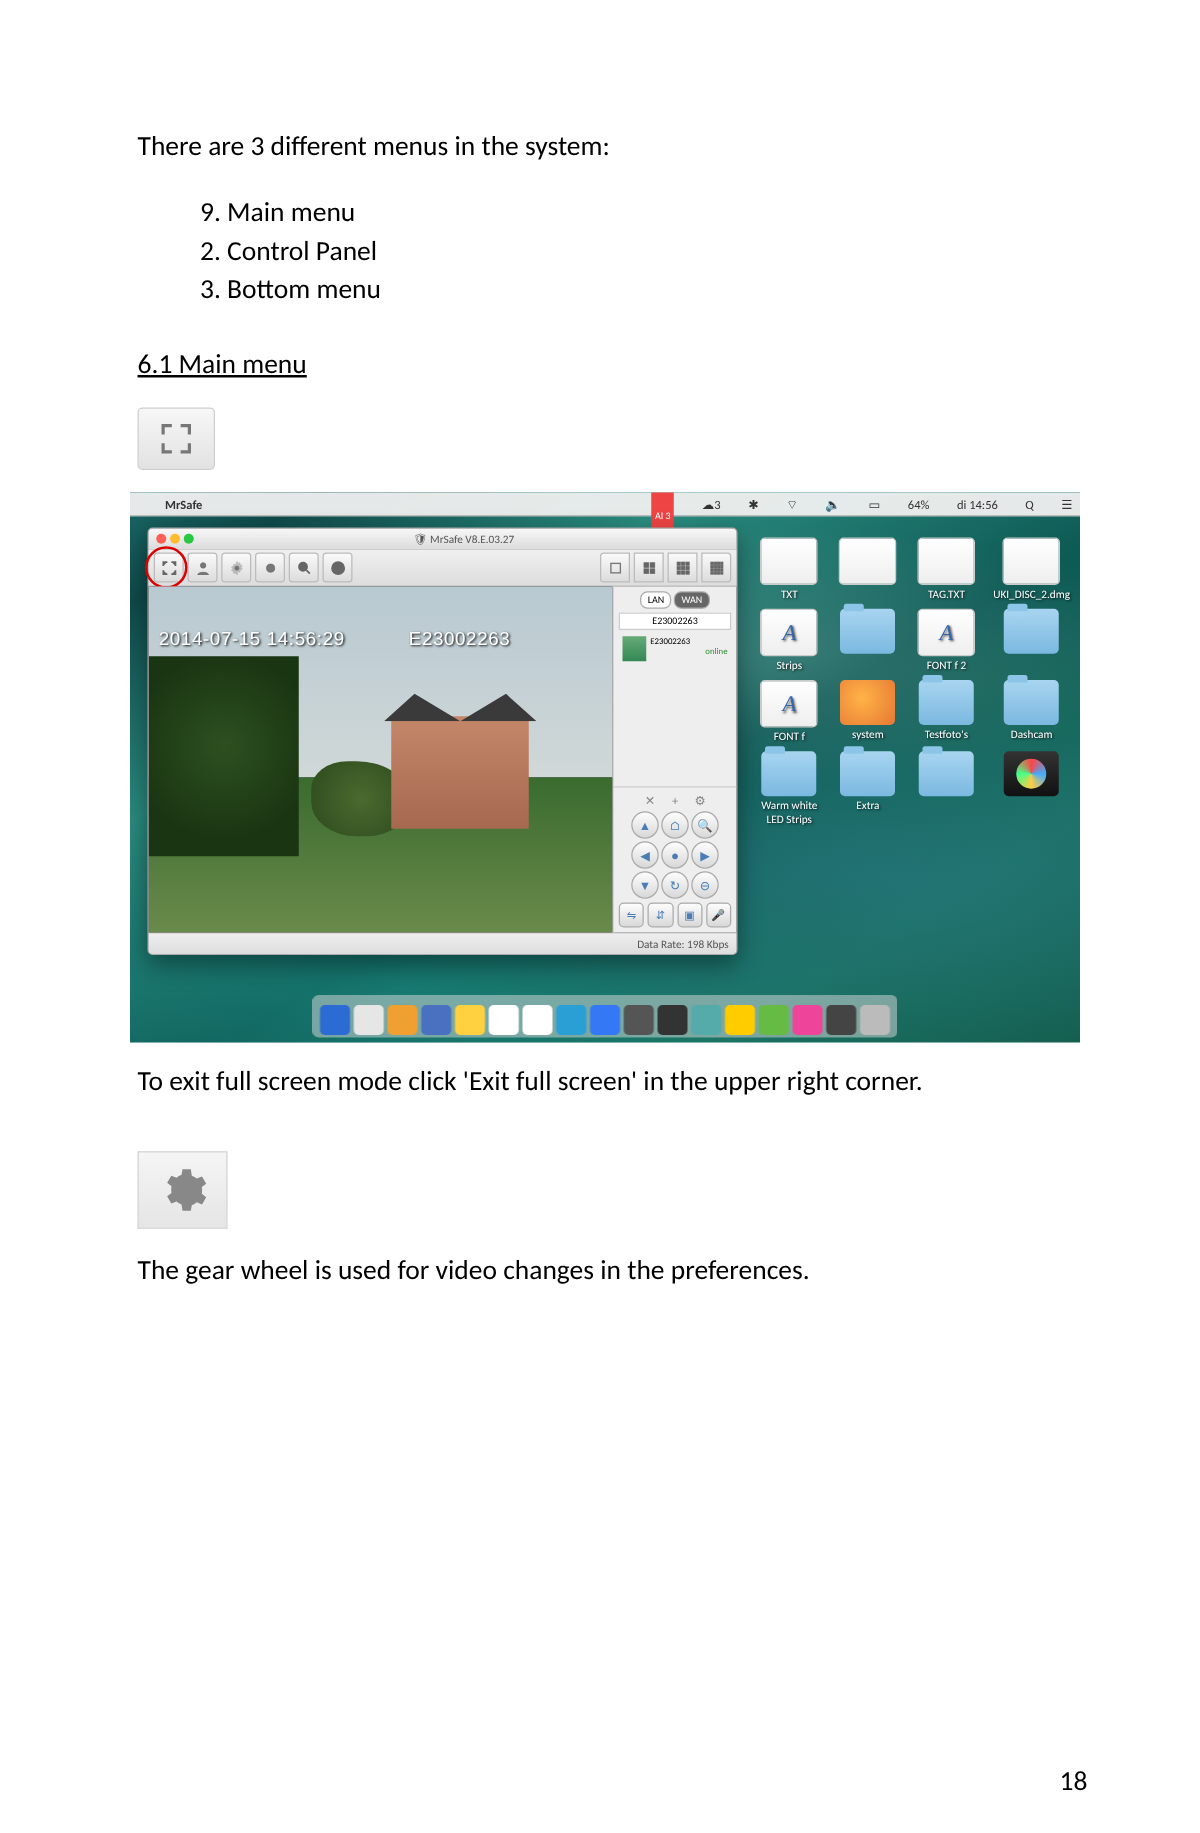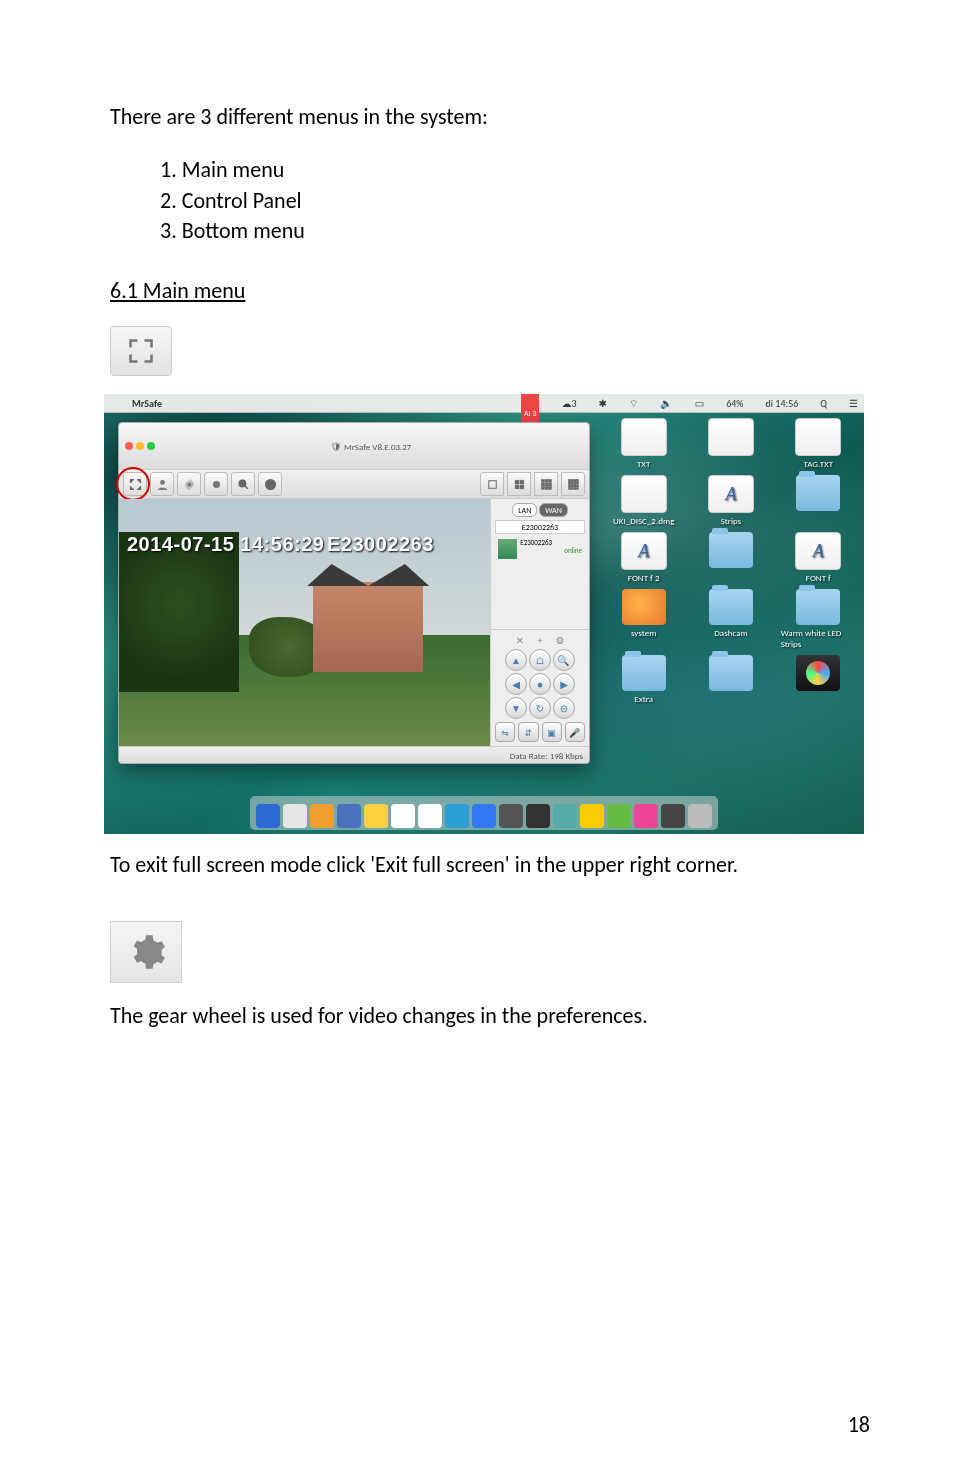--- a/index.html
+++ b/index.html
@@ -75,21 +75,21 @@
     box-shadow: 0 8px 20px rgba(0,0,0,.4);
     display:flex; flex-direction:column;
   }
   .titlebar {
     height: 16px;
     background: linear-gradient(#f7f7f7,#dcdcdc);
     border-bottom:1px solid #ccc;
     border-radius: 4px 4px 0 0;
     display:flex; align-items:center;
     font-size:9px; color:#555;
-    padding:15px 6px;
+    padding:0 6px;
     gap:4px;
   }
   .traffic { display:flex; gap:3px;}
   .tl{width:8px;height:8px;border-radius:50%;}
   .tl.r{background:#ff5f57;} .tl.y{background:#febc2e;} .tl.g{background:#28c840;}
   .tb-title{flex:1;text-align:center;font-size:9px;}
   .toolbar {
     height: 28px;
     background: linear-gradient(#f0f0f0,#ddd);
     border-bottom:1px solid #ccc;
@@ -138,24 +138,23 @@
     position:absolute;left:0;bottom:22%;width:120px;height:160px;
     background: radial-gradient(circle at 50% 45%, #2d5020, #1a3512 70%);
   }
   .bushes{
     position:absolute;left:35%;bottom:28%;width:80px;height:60px;
     background: radial-gradient(circle,#4a6a2f,#2d4a1d);
     border-radius:40% 60% 50% 50%;
   }
   .video-overlay{
     position:absolute;top:34px;left:8px;
-    color:#fff;font-size:20px;font-family:Arial;
+    color:#fff;font-size:15px;font-family:Arial;
     text-shadow:1px 1px 2px #000;
     letter-spacing:0.5px;
-    font-weight:bold;
   }
   .video-overlay .vid{position:absolute;left:200px;top:0;white-space:nowrap;}
   .side-panel{
     width:98px;
     background:#eee;
     border-left:1px solid #ccc;
     display:flex;flex-direction:column;
     font-size:8px;
   }
   .sp-top{padding:4px;}
@@ -174,24 +173,24 @@
   .ptz-btn{
     background:linear-gradient(#fdfdfd,#d8d8d8);
     border:1px solid #aaa;border-radius:50%;
     display:flex;align-items:center;justify-content:center;
     font-size:10px;color:#4a7db5;
   }
   .ptz-row2{display:flex;gap:3px;justify-content:center;margin-top:3px;}
   .ptz-row2 .ptz-btn{border-radius:4px;width:20px;height:18px;font-size:9px;}
   .statusbar{height:16px;background:linear-gradient(#eee,#ddd);border-top:1px solid #ccc;
     font-size:9px;color:#555;display:flex;align-items:center;justify-content:flex-end;padding:0 6px;border-radius:0 0 4px 4px;}
-  .desk-icons{position:absolute;top:24px;right:8px;bottom:36px;width:250px;
-    display:grid;grid-template-columns:1fr 1fr 1fr;gap:6px 12px;
+  .desk-icons{position:absolute;top:36px;right:8px;bottom:36px;width:250px;
+    display:grid;grid-template-columns:1fr 1fr 1fr 1fr;gap:6px 12px;
     align-content:start;
-    font-size:9px;color:#fff;text-align:left;text-shadow:1px 1px 2px rgba(0,0,0,.8);}
+    font-size:9px;color:#fff;text-align:center;text-shadow:1px 1px 2px rgba(0,0,0,.8);}
   .di{display:flex;flex-direction:column;align-items:center;gap:2px;}
   .di .ic{width:44px;height:36px;border-radius:4px;}
   .folder{background:linear-gradient(#a8d5f0,#7bb8e0);position:relative;}
   .folder:before{content:'';position:absolute;top:-4px;left:3px;width:16px;height:6px;background:#8cc5e8;border-radius:2px 2px 0 0;}
   .file{background:linear-gradient(#fff,#eee);border:1px solid #ccc;}
   .file.a{display:flex;align-items:center;justify-content:center;color:#36a;font-size:18px;font-style:italic;font-family:serif;}
   .app-ic{border-radius:6px;}
   .blender{background:radial-gradient(circle at 40% 40%,#ffb347,#e67834);}
   .fcp{background:linear-gradient(#333,#111);display:flex;align-items:center;justify-content:center;}
   .fcp:after{content:'';width:24px;height:24px;border-radius:50%;background:conic-gradient(#f44,#4af,#fc4,#4f8,#f44);}
@@ -204,21 +203,21 @@
     display:flex;gap:3px;align-items:flex-end;
   }
   .dock-ic{width:24px;height:24px;border-radius:4px;}
   .page-num{position:absolute;bottom:28px;right:90px;font-size:22px;}
 </style>
 </head>
 <body>
 
 <div class="page">
   <p class="intro">There are 3 different menus in the system:</p>
-  <div class="list-item">1. Main menu</div>
+  <div class="list-item">9. Main menu</div>
   <div class="list-item">2. Control Panel</div>
   <div class="list-item">3. Bottom menu</div>
 
   <p class="section-heading">6.1 Main menu</p>
 
   <div class="icon-box">
     <svg viewBox="0 0 24 24" fill="none" stroke="#777" stroke-width="2.2">
       <path d="M3 9V3h6M21 9V3h-6M3 15v6h6M21 15v6h-6"></path>
     </svg>
   </div>
@@ -276,20 +275,24 @@
           <div class="ic folder"></div>
           <div></div>
         </div>
         <div class="di">
           <div class="ic file a">A</div>
           <div>FONT f</div>
         </div>
         <div class="di">
           <div class="ic app-ic blender"></div>
           <div>system</div>
+        </div>
+        <div class="di">
+          <div class="ic folder"></div>
+          <div>Testfoto's</div>
         </div>
         <div class="di">
           <div class="ic folder"></div>
           <div>Dashcam</div>
         </div>
         <div class="di">
           <div class="ic folder"></div>
           <div>Warm white LED Strips</div>
         </div>
         <div class="di">

